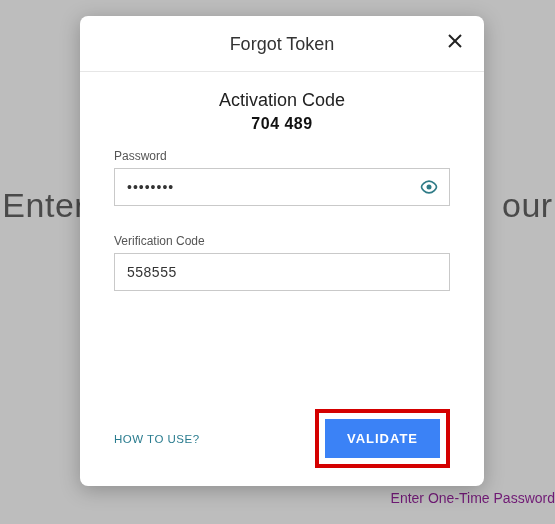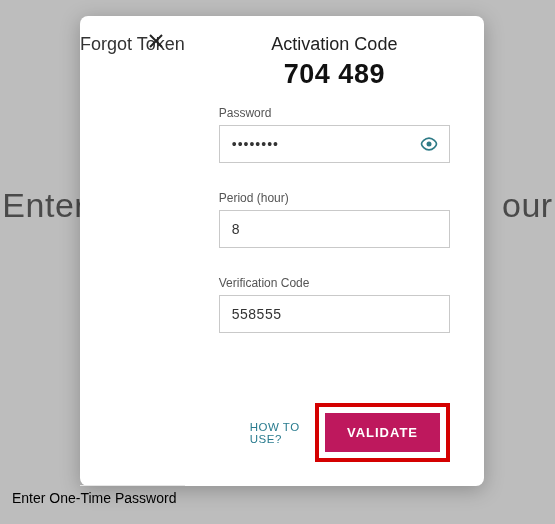--- a/index.html
+++ b/index.html
@@ -21,36 +21,35 @@
       font-weight: 300;
       color: #4a4a4a;
       letter-spacing: 0.5px;
       white-space: nowrap;
     }
     .bg-sub {
       position: absolute;
       bottom: 18px;
       left: 0;
       width: 100%;
-      text-align: left;
+      text-align: right;
       font-size: 14px;
-      color: #000000;
-      padding-left: 12px;
+      color: #701a75;
     }
     .modal {
       position: absolute;
       top: 16px;
       left: 80px;
       width: 404px;
       height: 470px;
       background: #fff;
       border-radius: 8px;
       box-shadow: 0 4px 20px rgba(0,0,0,0.25);
       display: flex;
-      flex-direction: row;
+      flex-direction: column;
     }
     .modal-header {
       position: relative;
       padding: 18px 0 16px 0;
       text-align: center;
       border-bottom: 1px solid #e6e6e6;
     }
     .modal-title {
       font-size: 18px;
       font-weight: 400;
@@ -76,21 +75,21 @@
     }
     .activation-label {
       text-align: center;
       font-size: 18px;
       font-weight: 400;
       color: #222;
       margin-bottom: 4px;
     }
     .activation-code {
       text-align: center;
-      font-size: 27px;
+      font-size: 16px;
       font-weight: 700;
       color: #111;
       margin-bottom: 16px;
       letter-spacing: 0.5px;
     }
     .field { margin-bottom: 28px; }
     .field-label {
       font-size: 12px;
       color: #555;
       margin-bottom: 5px;
@@ -123,39 +122,38 @@
       transform: translateY(-50%);
       width: 20px;
       height: 20px;
       cursor: pointer;
       display: flex;
       align-items: center;
       justify-content: center;
     }
     .footer-row {
       margin-top: auto;
-      padding: 0 0 24px 0;
+      padding: 0 0 18px 0;
       display: flex;
       align-items: center;
       justify-content: space-between;
-      margin-left: 31px;
     }
     .howto {
       font-size: 11.5px;
       color: #2a7c8f;
       letter-spacing: 0.5px;
       cursor: pointer;
     }
     .validate-wrap {
       border: 4px solid #d40000;
       padding: 6px;
       display: inline-block;
     }
     .validate-btn {
-      background: #be185d;
+      background: #3b82f6;
       color: #fff;
       border: none;
       font-size: 13px;
       font-weight: 700;
       letter-spacing: 1px;
       padding: 12px 22px;
       cursor: pointer;
     }
   </style>
 </head>
@@ -192,26 +190,20 @@
         <input type="text" class="pw-input" value="••••••••" style="">
         <div class="eye-btn">
           <svg viewBox="0 0 24 24" width="20" height="20">
             <path d="M12 5c-5 0-9 5-9 7s4 7 9 7 9-5 9-7-4-7-9-7z" fill="none" stroke="#2f7b87" stroke-width="2"></path>
             <circle cx="12" cy="12" r="3" fill="#2f7b87"></circle>
           </svg>
         </div>
       </div>
     </div>
 
-    <div class="field">
-      <label class="field-label">Period (hour)</label>
-      <div class="input-wrap">
-        <input type="text" value="8" style="">
-      </div>
-    </div>
 
     <div class="field">
       <label class="field-label">Verification Code</label>
       <div class="input-wrap">
         <input type="text" value="558555" style="">
       </div>
     </div>
 
     <div class="footer-row">
       <span class="howto">HOW TO USE?</span>

